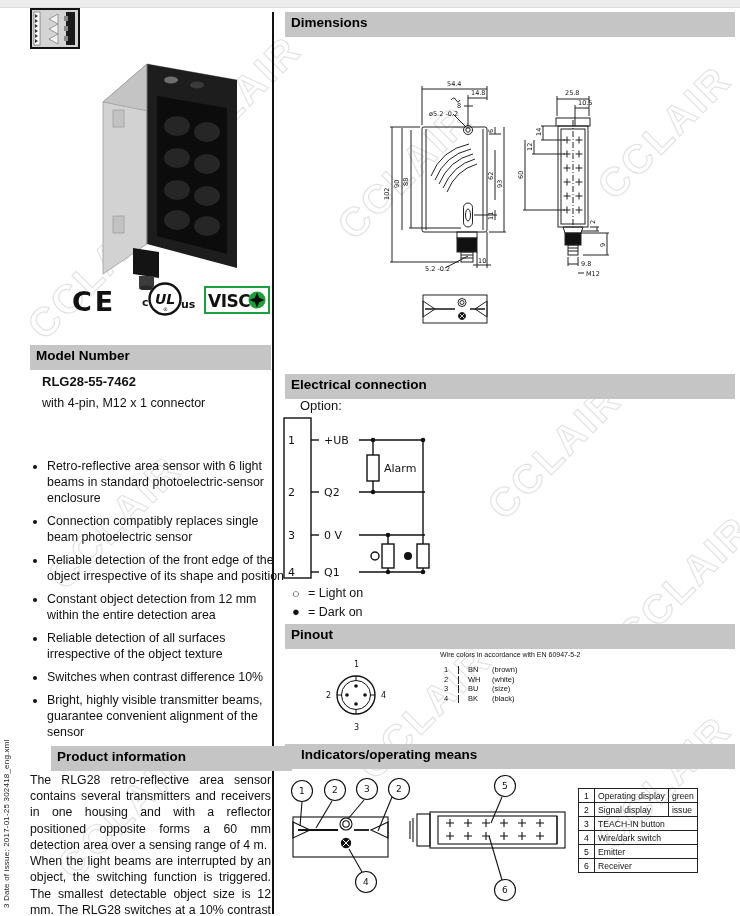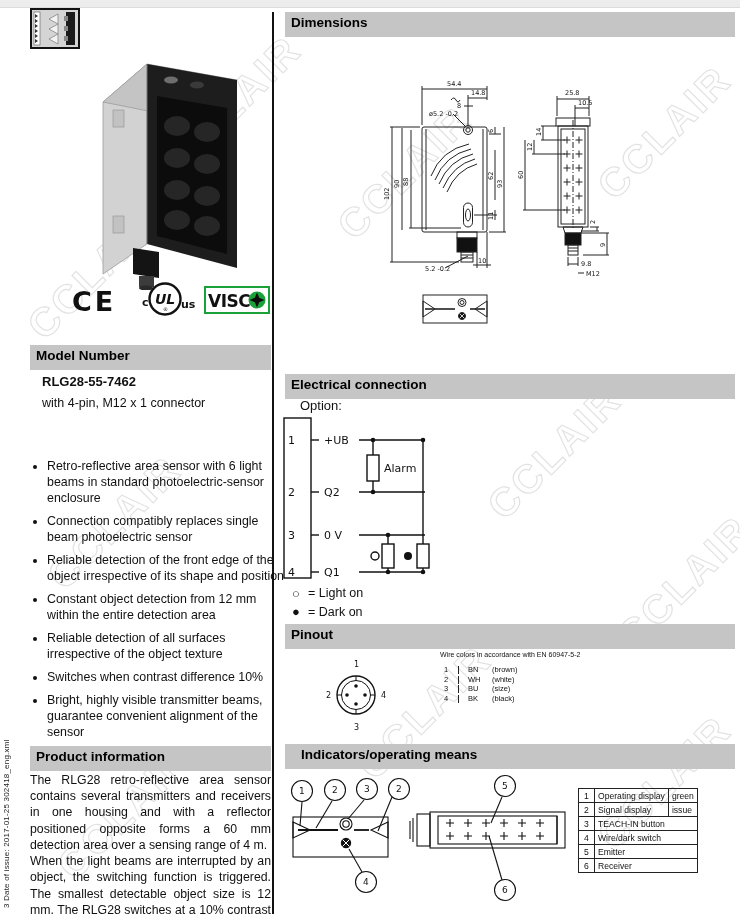--- a/index.html
+++ b/index.html
@@ -117,21 +117,21 @@
   <ul class="features-list" style="position:absolute;left:30px;top:446px;width:242px;">
     <li>Retro-reflective area sensor with 6 light beams in standard photoelectric-sensor enclosure</li>
     <li>Connection compatibly replaces single beam photoelectric sensor</li>
     <li>Reliable detection of the front edge of the object irrespective of its shape and position</li>
     <li>Constant object detection from 12 mm within the entire detection area</li>
     <li>Reliable detection of all surfaces irrespective of the object texture</li>
     <li>Switches when contrast difference 10%</li>
     <li>Bright, highly visible transmitter beams, guarantee convenient alignment of the sensor</li>
   </ul>
 
-  <div class="hdr leftcol-hdr" style="top:746px;">Product information</div>
+  <div class="hdr leftcol-hdr" style="top:746px;margin-left:21px;">Product information</div>
   <div class="prodinfo" style="position:absolute;left:30px;top:772px;width:241px;">
     <p>The RLG28 retro-reflective area sensor contains several transmitters and receivers in one housing and with a reflector positioned opposite forms a 60 mm detection area over a sensing range of 4 m.</p>
     <p>When the light beams are interrupted by an object, the switching function is triggered. The smallest detectable object size is 12 mm. The RLG28 switches at a 10% contrast difference with a response time of 1 ms.</p>
   </div>
 
   <div class="hdr rightcol-hdr" style="top:12px;">Dimensions</div>
 
   <svg style="position:absolute;left:285px;top:40px;" width="450" height="330" viewBox="0 0 450 330" font-size="6.5" fill="#111">
     <g stroke="#222" stroke-width="1" fill="none">
 

